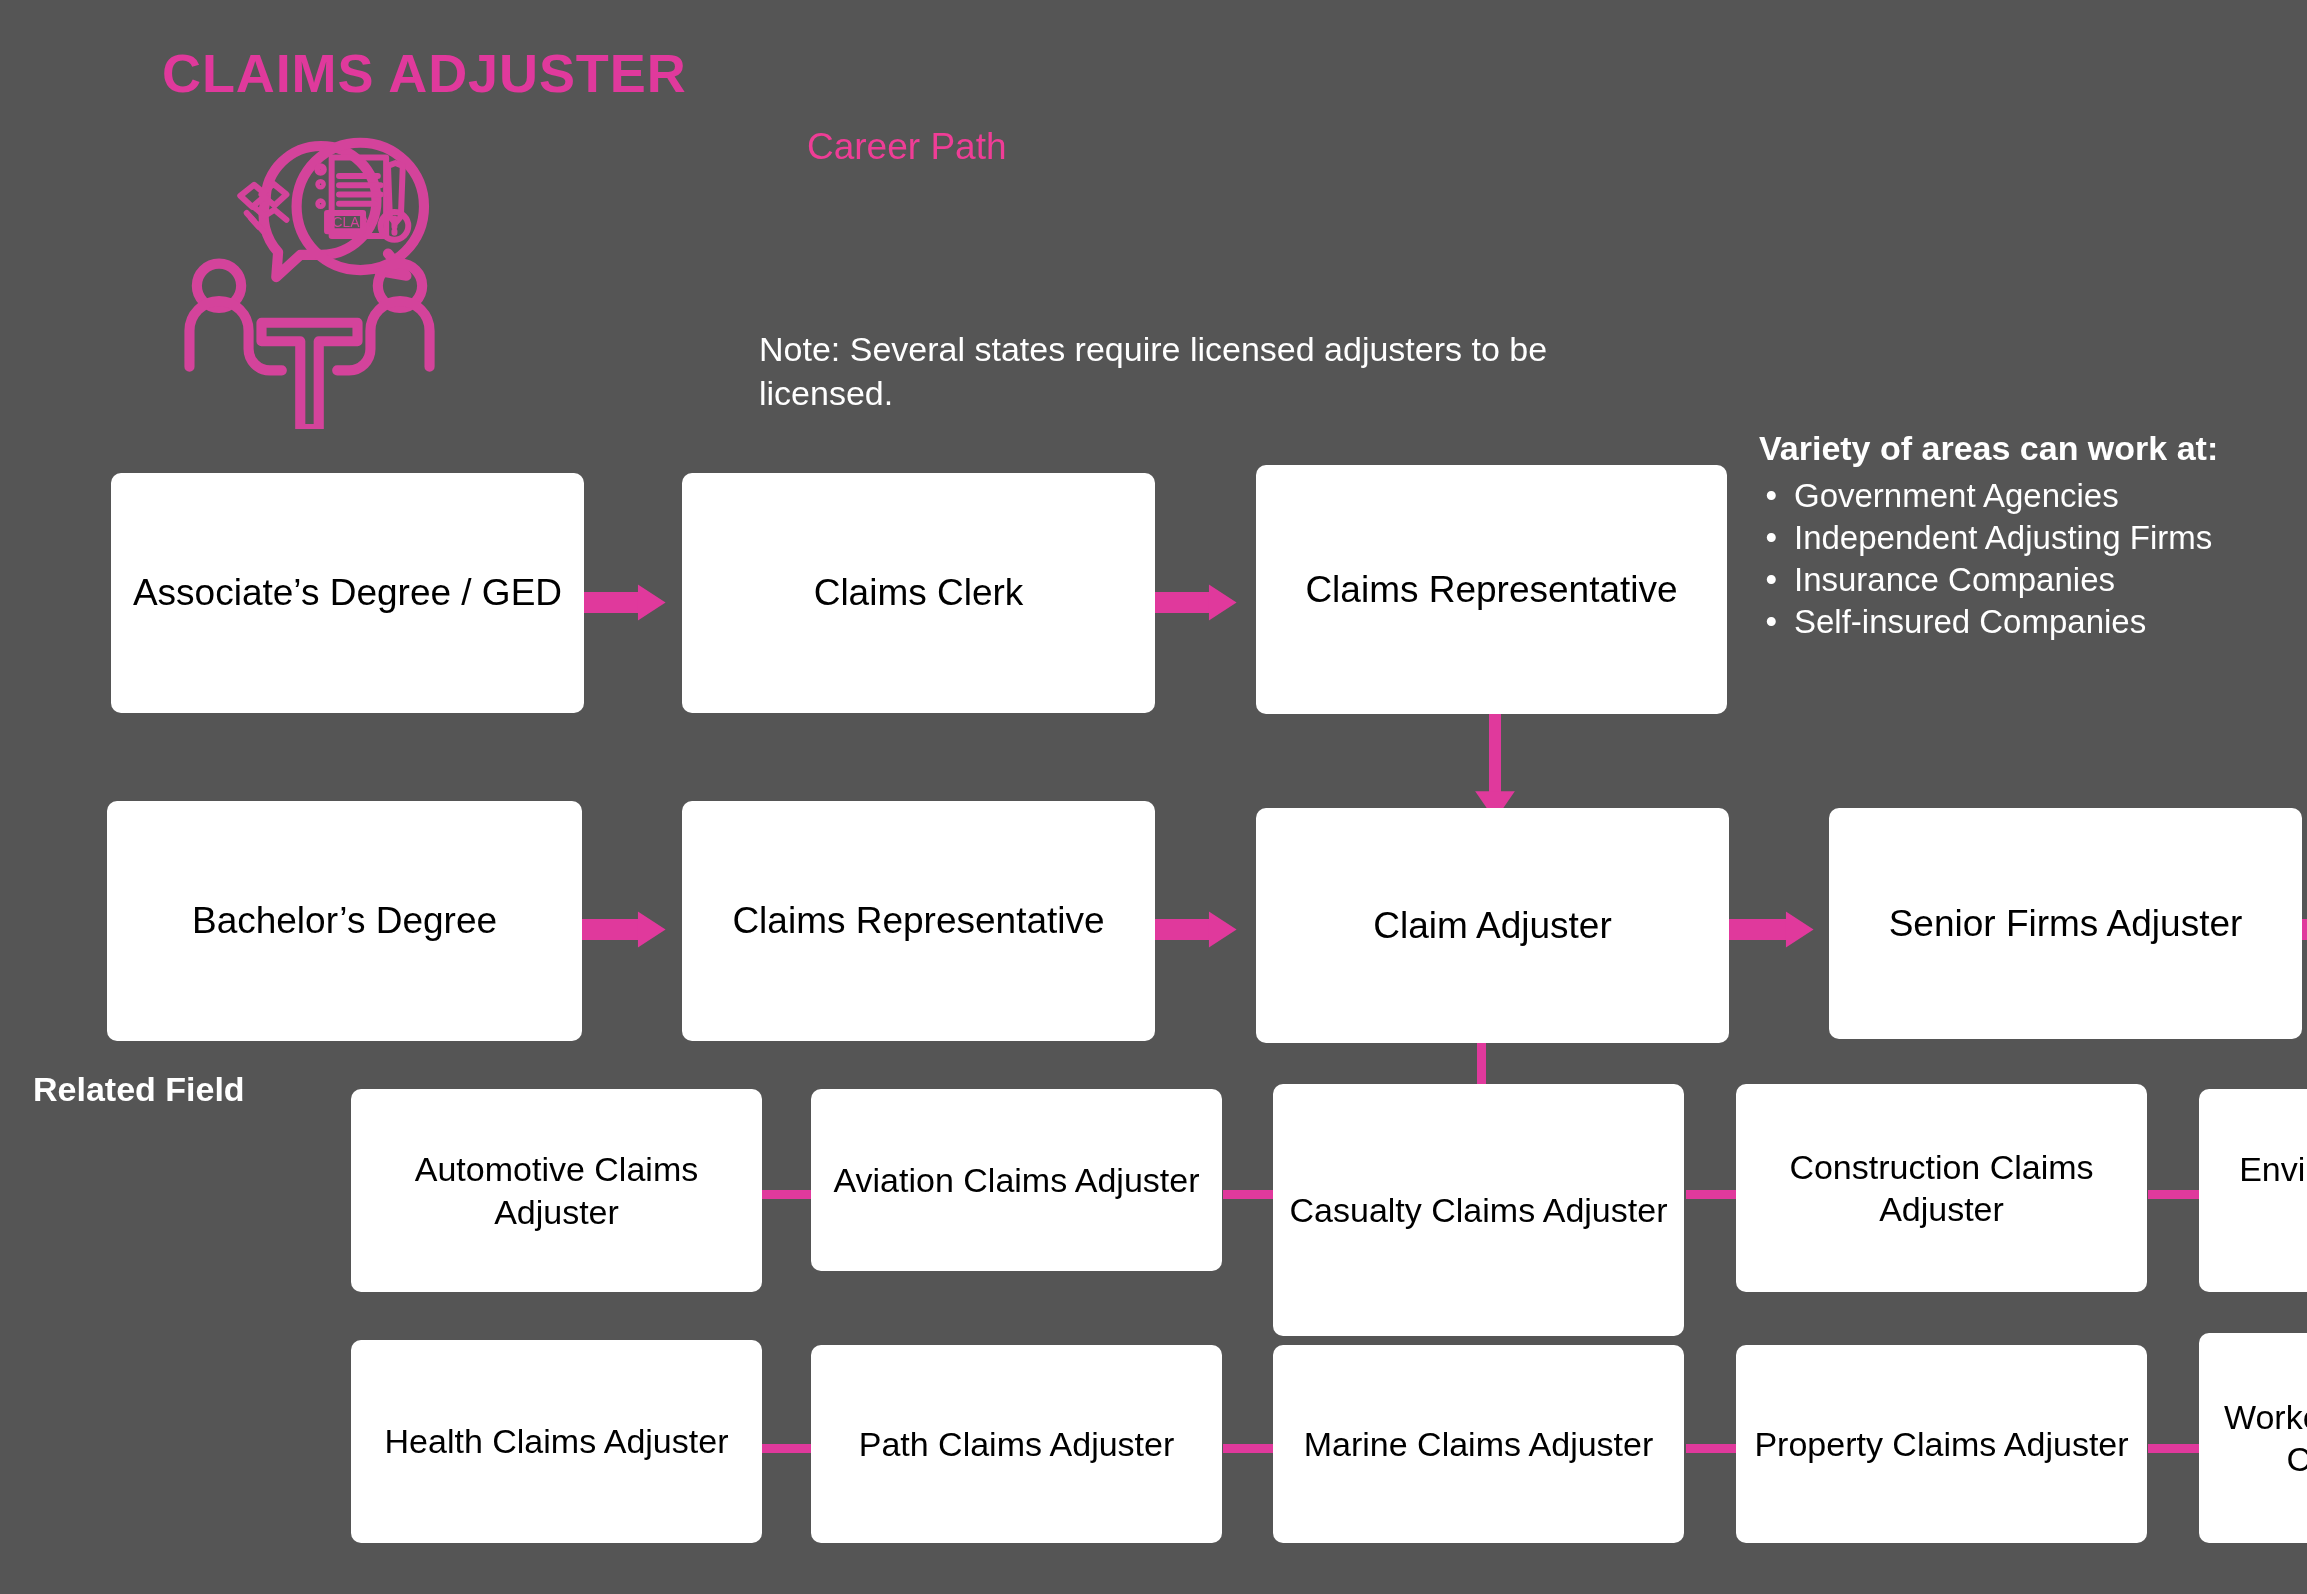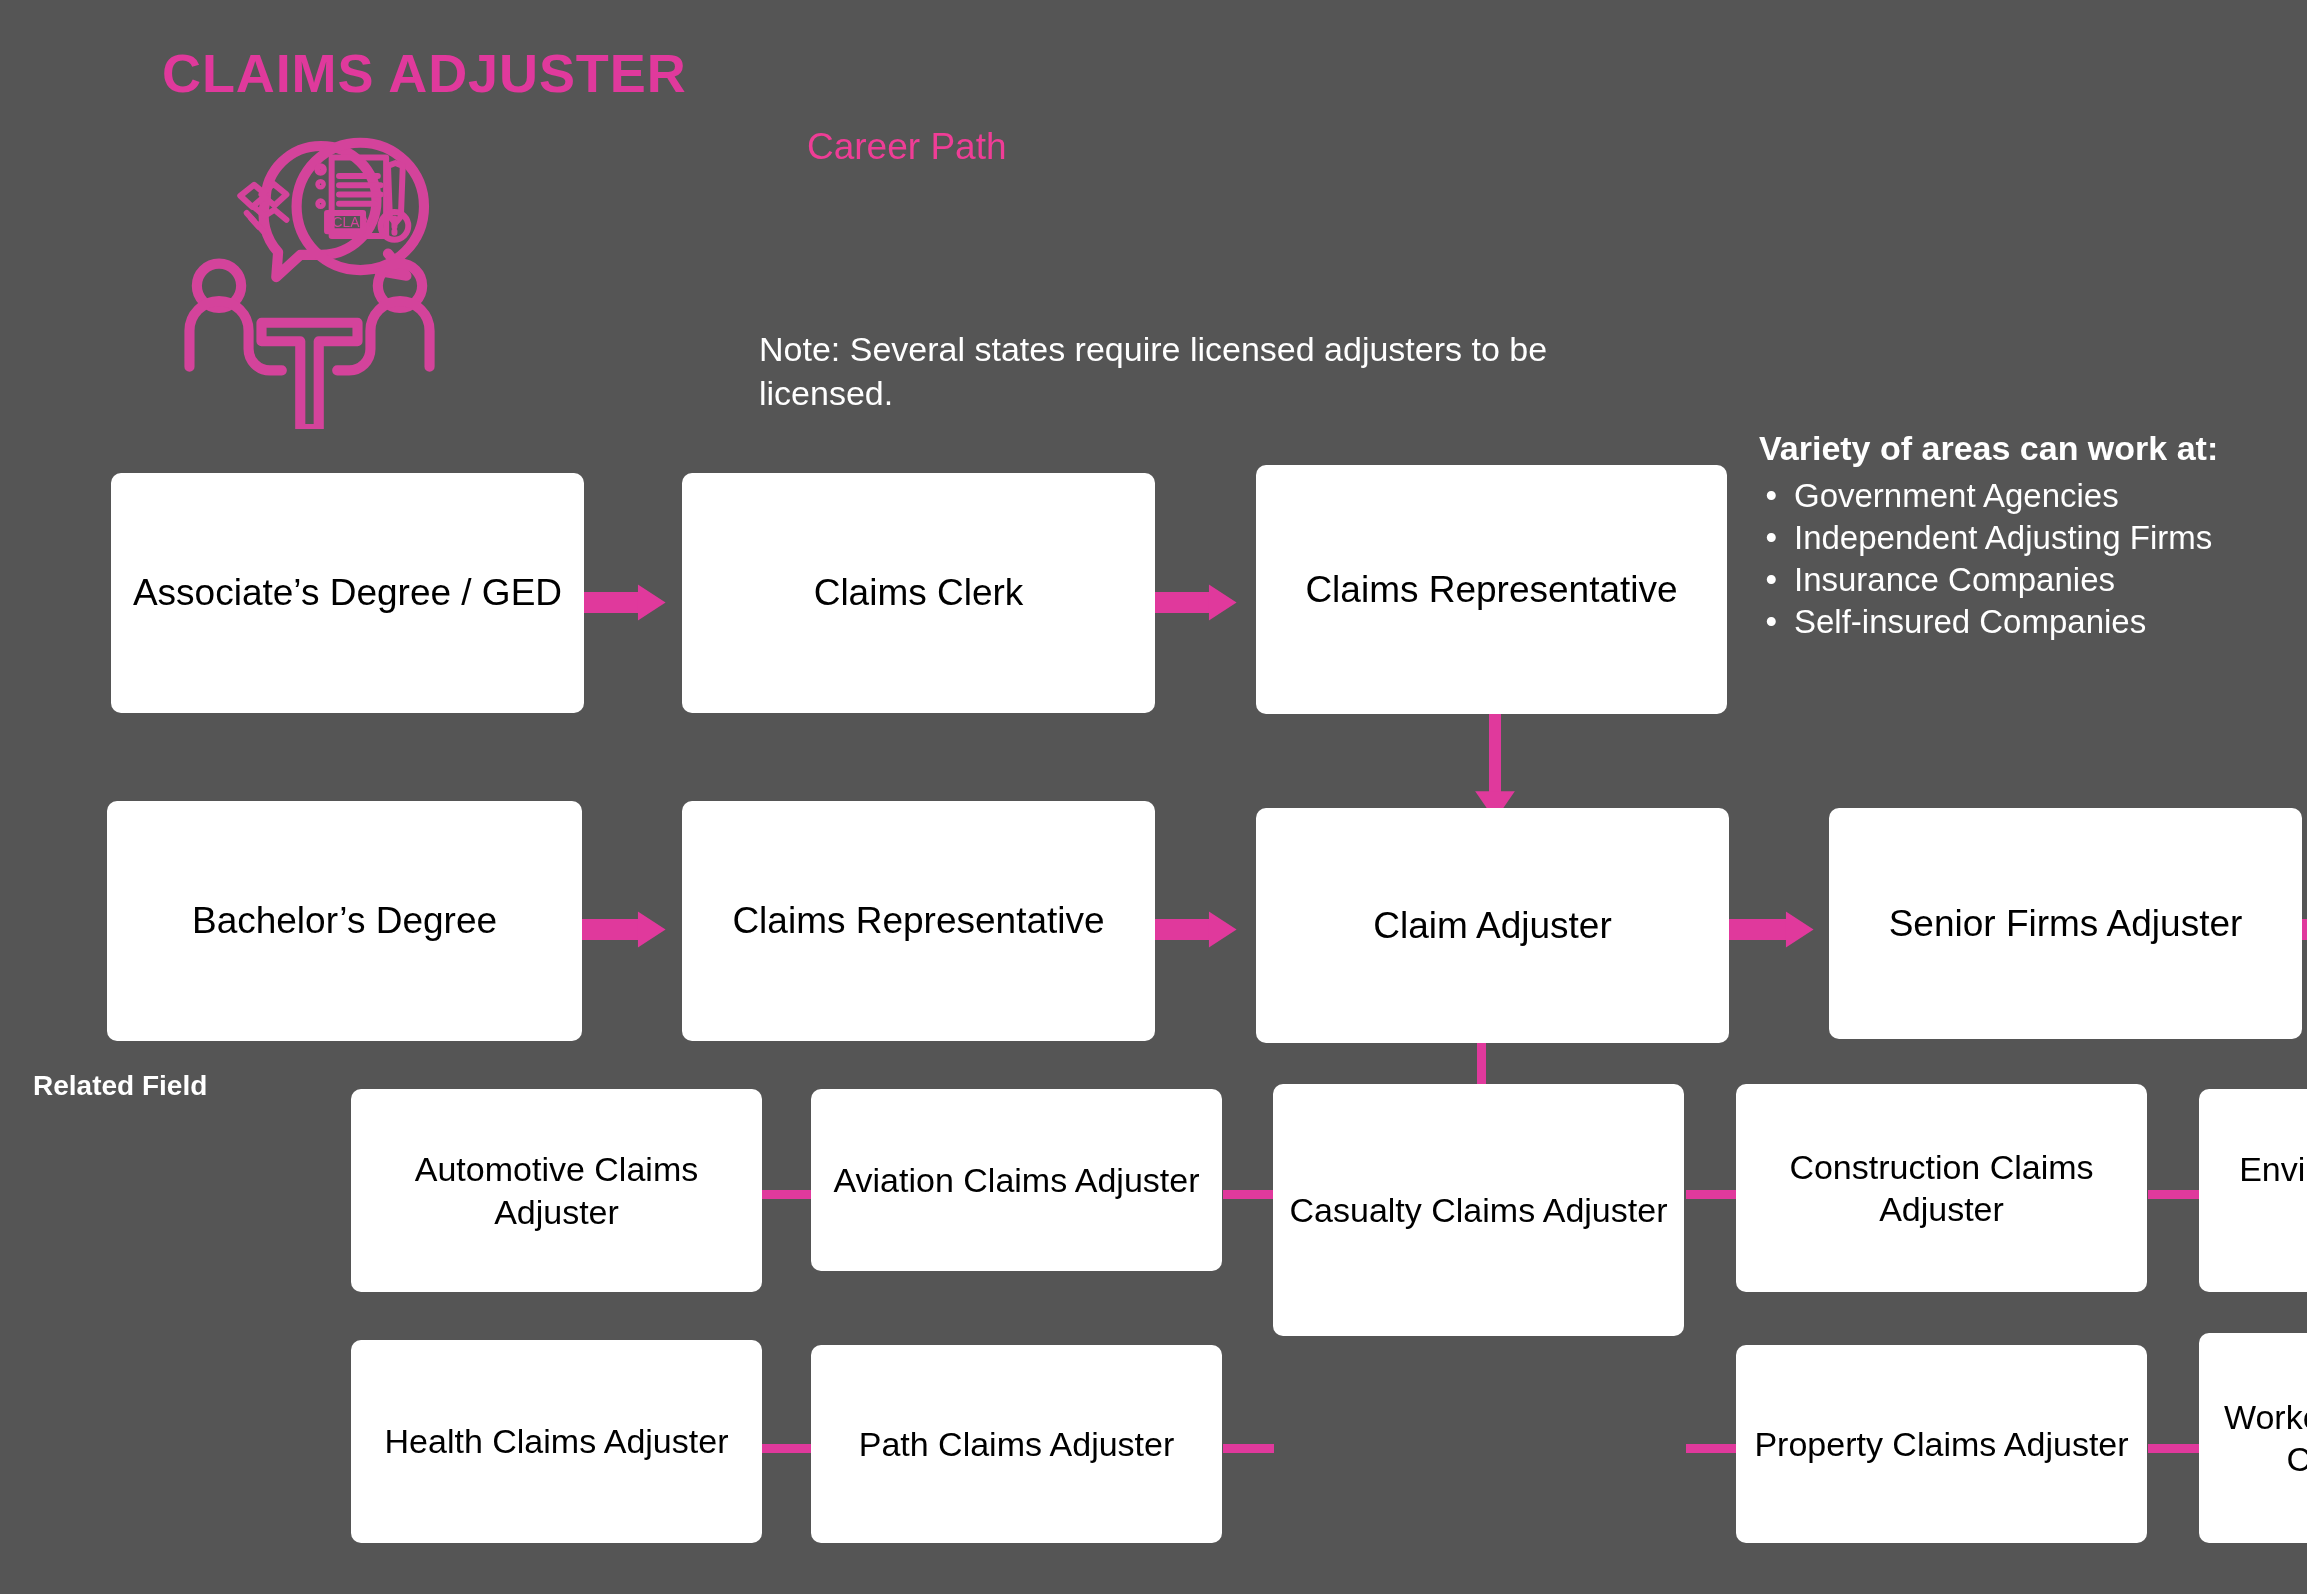--- a/index.html
+++ b/index.html
@@ -81,21 +81,21 @@
   }
 
   
   .related {
     position: absolute;
     left: 33px; top: 1070px;
     width: 314px;
     color: #ffffff;
   }
   .related-title {
-    font-size: 28px;
+    font-size: 34px;
     font-weight: 700;
     margin-bottom: 8.3px;
     white-space: nowrap;
   }
   .related ul { list-style: none; }
   .related li {
     font-size: 33px;
     line-height: 1.26;
     position: relative;
     padding-left: 33px;
@@ -264,17 +264,18 @@
   <div class="node" style="left:1829px; top:808px; width:473px; height:231px;">Senior Firms Adjuster</div>
 
   <div class="node small" style="left:351px; top:1089px; width:411px; height:203px;">Automotive Claims Adjuster</div>
   <div class="node small" style="left:811px; top:1089px; width:411px; height:182px;">Aviation Claims Adjuster</div>
   <div class="node small" style="left:1273px; top:1084px; width:411px; height:252px;">Casualty Claims Adjuster</div>
   <div class="node small" style="left:1736px; top:1084px; width:411px; height:208px;">Construction Claims Adjuster</div>
   <div class="node small" style="left:2199px; top:1089px; width:411px; height:203px;">Environmental Claims Adjuster</div>
 
   <div class="node small" style="left:351px; top:1340px; width:411px; height:203px;">Health Claims Adjuster</div>
   <div class="node small" style="left:811px; top:1345px; width:411px; height:198px;">Path Claims Adjuster</div>
+  <div class="node small" style="left:1273px; top:1345px; width:411px; height:198px;">Marine Claims Adjuster</div>
   <div class="node small" style="left:1736px; top:1345px; width:411px; height:198px;">Property Claims Adjuster</div>
   <div class="node small" style="left:2199px; top:1333px; width:411px; height:210px;">Workers' Compensation Claims Adjuster</div>
 
 </div>
 
 
 </body></html>

